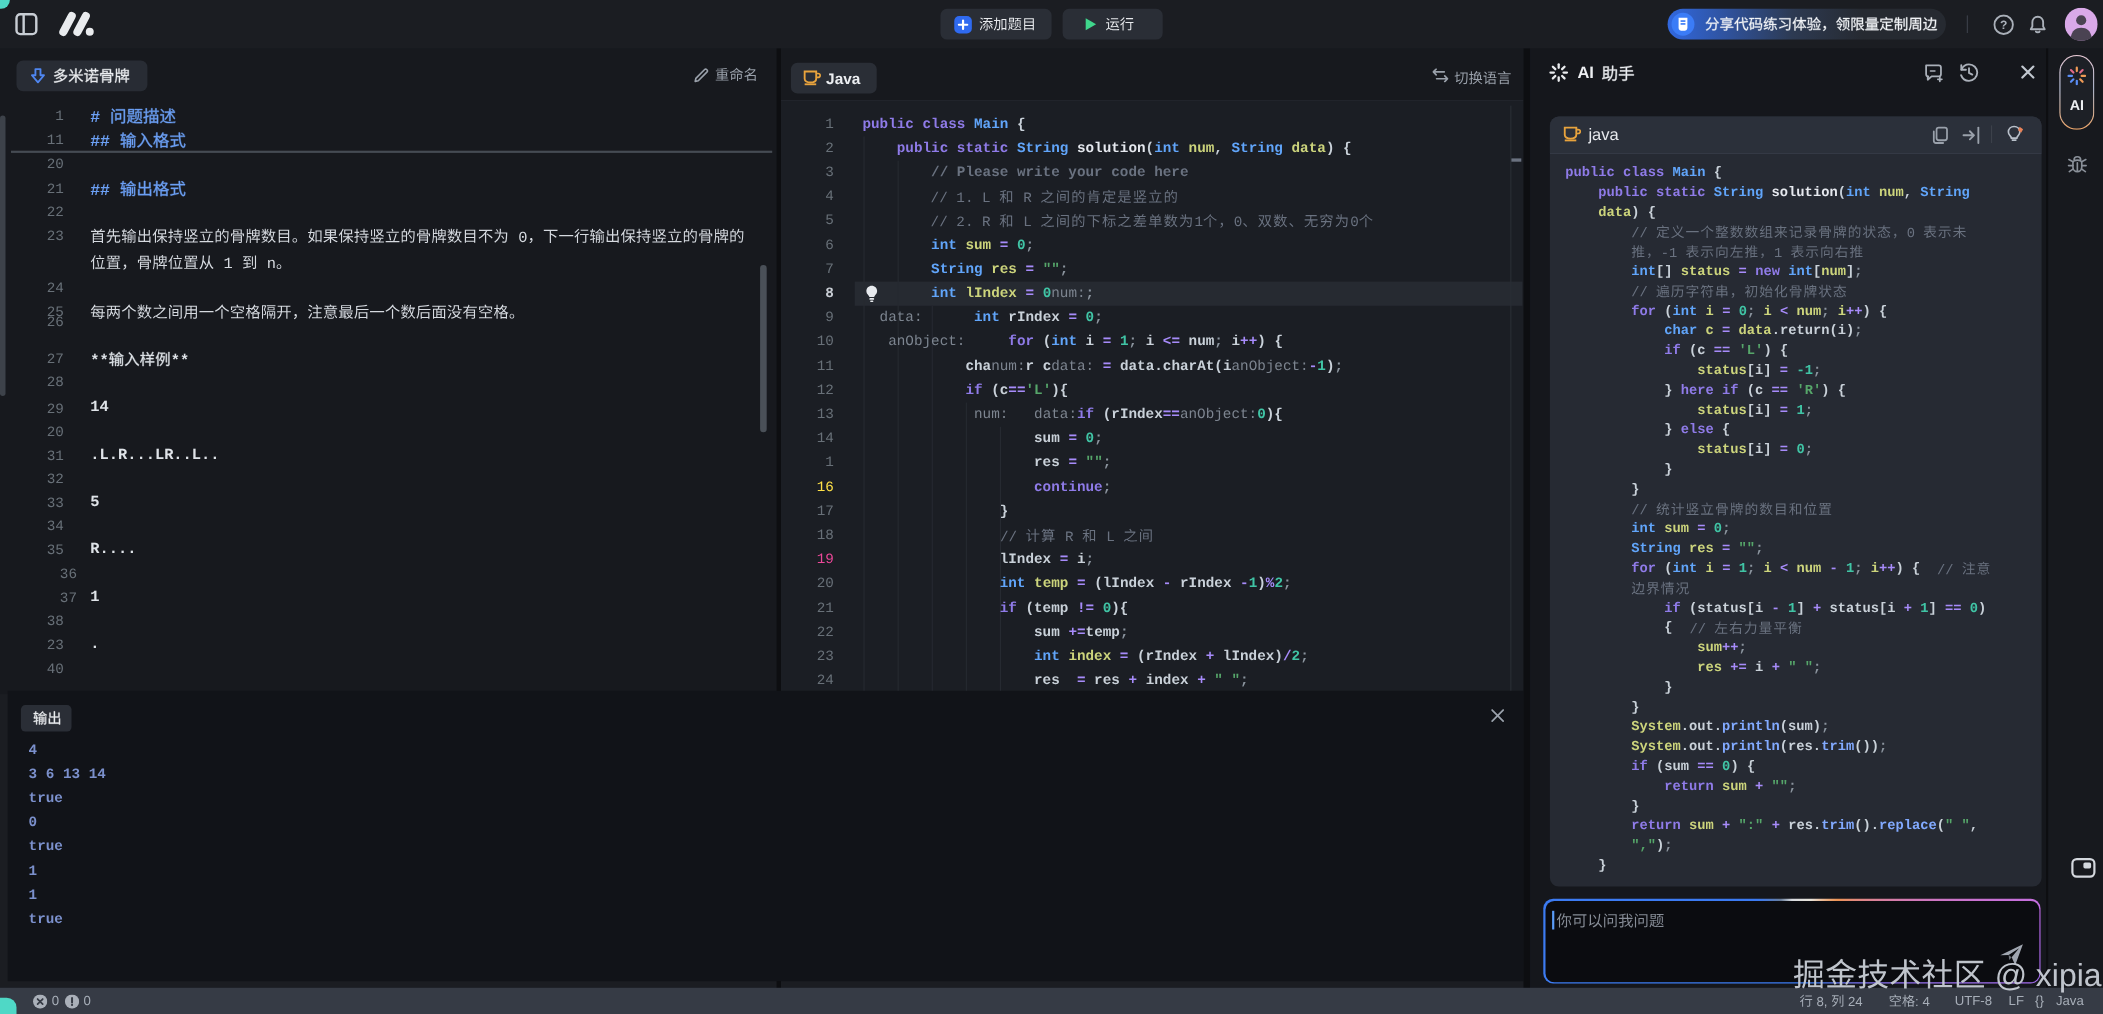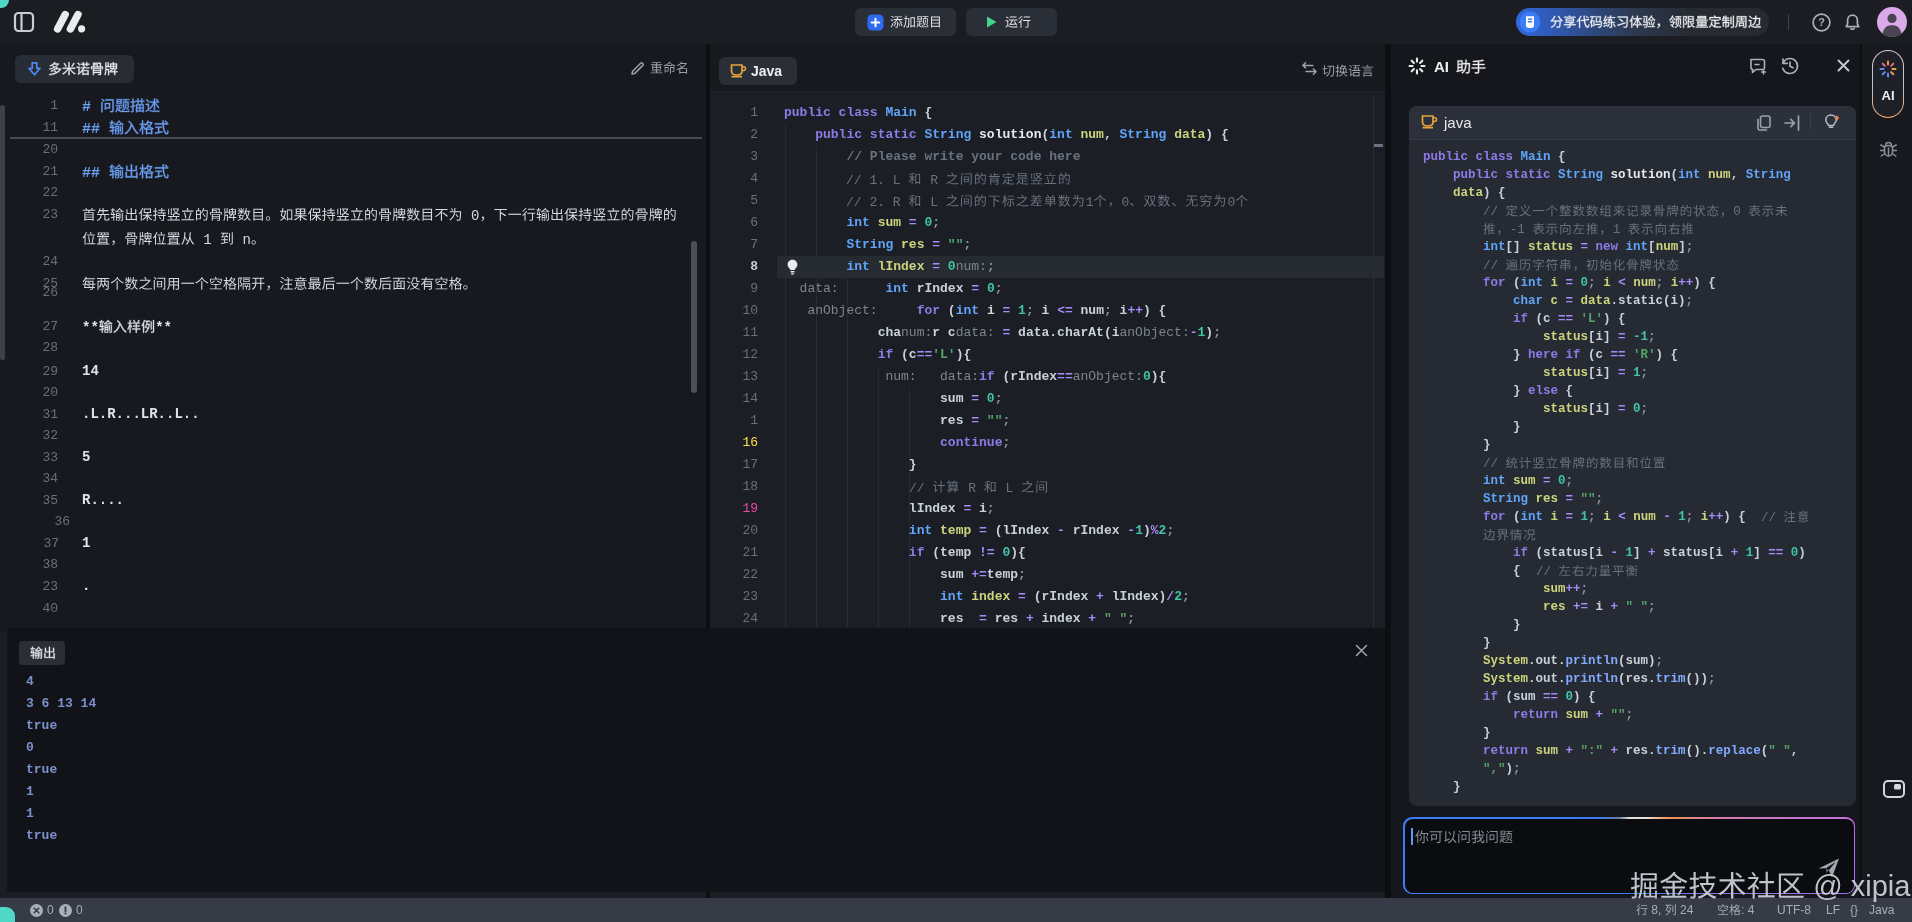--- a/index.html
+++ b/index.html
@@ -411,21 +411,21 @@
 <div class="ab mdn" style="left:0;top:382px">20</div>
 <div class="ab mdn" style="left:0;top:403.5px">31</div>
 <div class="ab mono" style="left:82px;top:403.5px;font-size:14px;line-height:21.5px;font-weight:bold;color:#dfe3e8;white-space:pre">.L.R...LR..L..</div>
 <div class="ab mdn" style="left:0;top:425px">32</div>
 <div class="ab mdn" style="left:0;top:446.5px">33</div>
 <div class="ab mono" style="left:82px;top:446.5px;font-size:14px;line-height:21.5px;font-weight:bold;color:#dfe3e8;white-space:pre">5</div>
 <div class="ab mdn" style="left:0;top:468px">34</div>
 <div class="ab mdn" style="left:0;top:489.5px">35</div>
 <div class="ab mono" style="left:82px;top:489.5px;font-size:14px;line-height:21.5px;font-weight:bold;color:#dfe3e8;white-space:pre">R....</div>
 <div class="ab mdn" style="left:12px;top:511px">36</div>
-<div class="ab mdn" style="left:1px;top:532.5px">37</div>
+<div class="ab mdn" style="left:12px;top:532.5px">37</div>
 <div class="ab mono" style="left:82px;top:532.5px;font-size:14px;line-height:21.5px;font-weight:bold;color:#dfe3e8;white-space:pre">1</div>
 <div class="ab mdn" style="left:0;top:554px">38</div>
 <div class="ab mdn" style="left:0;top:575.5px">23</div>
 <div class="ab mono" style="left:82px;top:575.5px;font-size:14px;line-height:21.5px;font-weight:bold;color:#dfe3e8;white-space:pre">.</div>
 <div class="ab mdn" style="left:0;top:597.5px">40</div>
 <div class="ab" style="left:691px;top:241px;width:6px;height:152px;border-radius:3px;background:#4a5058"></div>
 <div class="ab" style="left:706px;top:44px;width:4px;height:878px;background:#0d0e11"></div>
 <div class="ab" style="left:710px;top:44px;width:675px;height:587px;background:#1b1e24"></div>
 <div class="ab" style="left:710px;top:44px;width:675px;height:48px;background:#17191e;border-bottom:1px solid #23262d"></div>
 <div class="ab" style="left:719px;top:57px;width:78px;height:28px;border-radius:6px;background:#2a2e36"></div>
@@ -718,21 +718,21 @@
       <use href="#u521D" x="6432"></use>
       <use href="#u59CB" x="7504"></use>
       <use href="#u5316" x="8576"></use>
       <use href="#u9AA8" x="9648"></use>
       <use href="#u724C" x="10720"></use>
       <use href="#u72B6" x="11792"></use>
       <use href="#u6001" x="12864"></use>
     </g>
   </svg>
 <div class="ab acl" style="top:274px">        <span style="color:#8f7be8">for </span><span style="color:#c9d1d9">(</span><span style="color:#61a5fa">int </span><span style="color:#ccd47c">i </span><span style="color:#a78bfa">= </span><span style="color:#40c4a5">0</span><span style="color:#8b949e">; </span><span style="color:#ccd47c">i </span><span style="color:#a78bfa">&lt; </span><span style="color:#ccd47c">num</span><span style="color:#8b949e">; </span><span style="color:#ccd47c">i</span><span style="color:#a78bfa">++</span><span style="color:#c9d1d9">) {</span></div>
-<div class="ab acl" style="top:292px">            <span style="color:#61a5fa">char </span><span style="color:#ccd47c">c </span><span style="color:#a78bfa">= </span><span style="color:#ccd47c">data</span><span style="color:#c9d1d9">.static(i)</span><span style="color:#8b949e">;</span></div>
+<div class="ab acl" style="top:292px">            <span style="color:#61a5fa">char </span><span style="color:#ccd47c">c </span><span style="color:#a78bfa">= </span><span style="color:#ccd47c">data</span><span style="color:#c9d1d9">.return(i)</span><span style="color:#8b949e">;</span></div>
 <div class="ab acl" style="top:310px">            <span style="color:#8f7be8">if </span><span style="color:#c9d1d9">(c </span><span style="color:#a78bfa">== </span><span style="color:#56a66a">'L'</span><span style="color:#c9d1d9">) {</span></div>
 <div class="ab acl" style="top:328px">                <span style="color:#ccd47c">status</span><span style="color:#c9d1d9">[i] </span><span style="color:#a78bfa">= </span><span style="color:#40c4a5">-1</span><span style="color:#8b949e">;</span></div>
 <div class="ab acl" style="top:346px">            <span style="color:#c9d1d9">} </span><span style="color:#8f7be8">here if </span><span style="color:#c9d1d9">(c </span><span style="color:#a78bfa">== </span><span style="color:#56a66a">'R'</span><span style="color:#c9d1d9">) {</span></div>
 <div class="ab acl" style="top:364px">                <span style="color:#ccd47c">status</span><span style="color:#c9d1d9">[i] </span><span style="color:#a78bfa">= </span><span style="color:#40c4a5">1</span><span style="color:#8b949e">;</span></div>
 <div class="ab acl" style="top:382px">            <span style="color:#c9d1d9">} </span><span style="color:#8f7be8">else </span><span style="color:#c9d1d9">{</span></div>
 <div class="ab acl" style="top:400px">                <span style="color:#ccd47c">status</span><span style="color:#c9d1d9">[i] </span><span style="color:#a78bfa">= </span><span style="color:#40c4a5">0</span><span style="color:#8b949e">;</span></div>
 <div class="ab acl" style="top:418px">            <span style="color:#c9d1d9">}</span></div>
 <div class="ab acl" style="top:436px">        <span style="color:#c9d1d9">}</span></div>
 <svg class="al" style="left:1483px;top:454px;width:380px;height:18px;" viewBox="0 0 380 18" font-family="Liberation Mono">
     <text x="0.0" y="13.4" font-size="12.5" fill="#6a7280">//</text>

